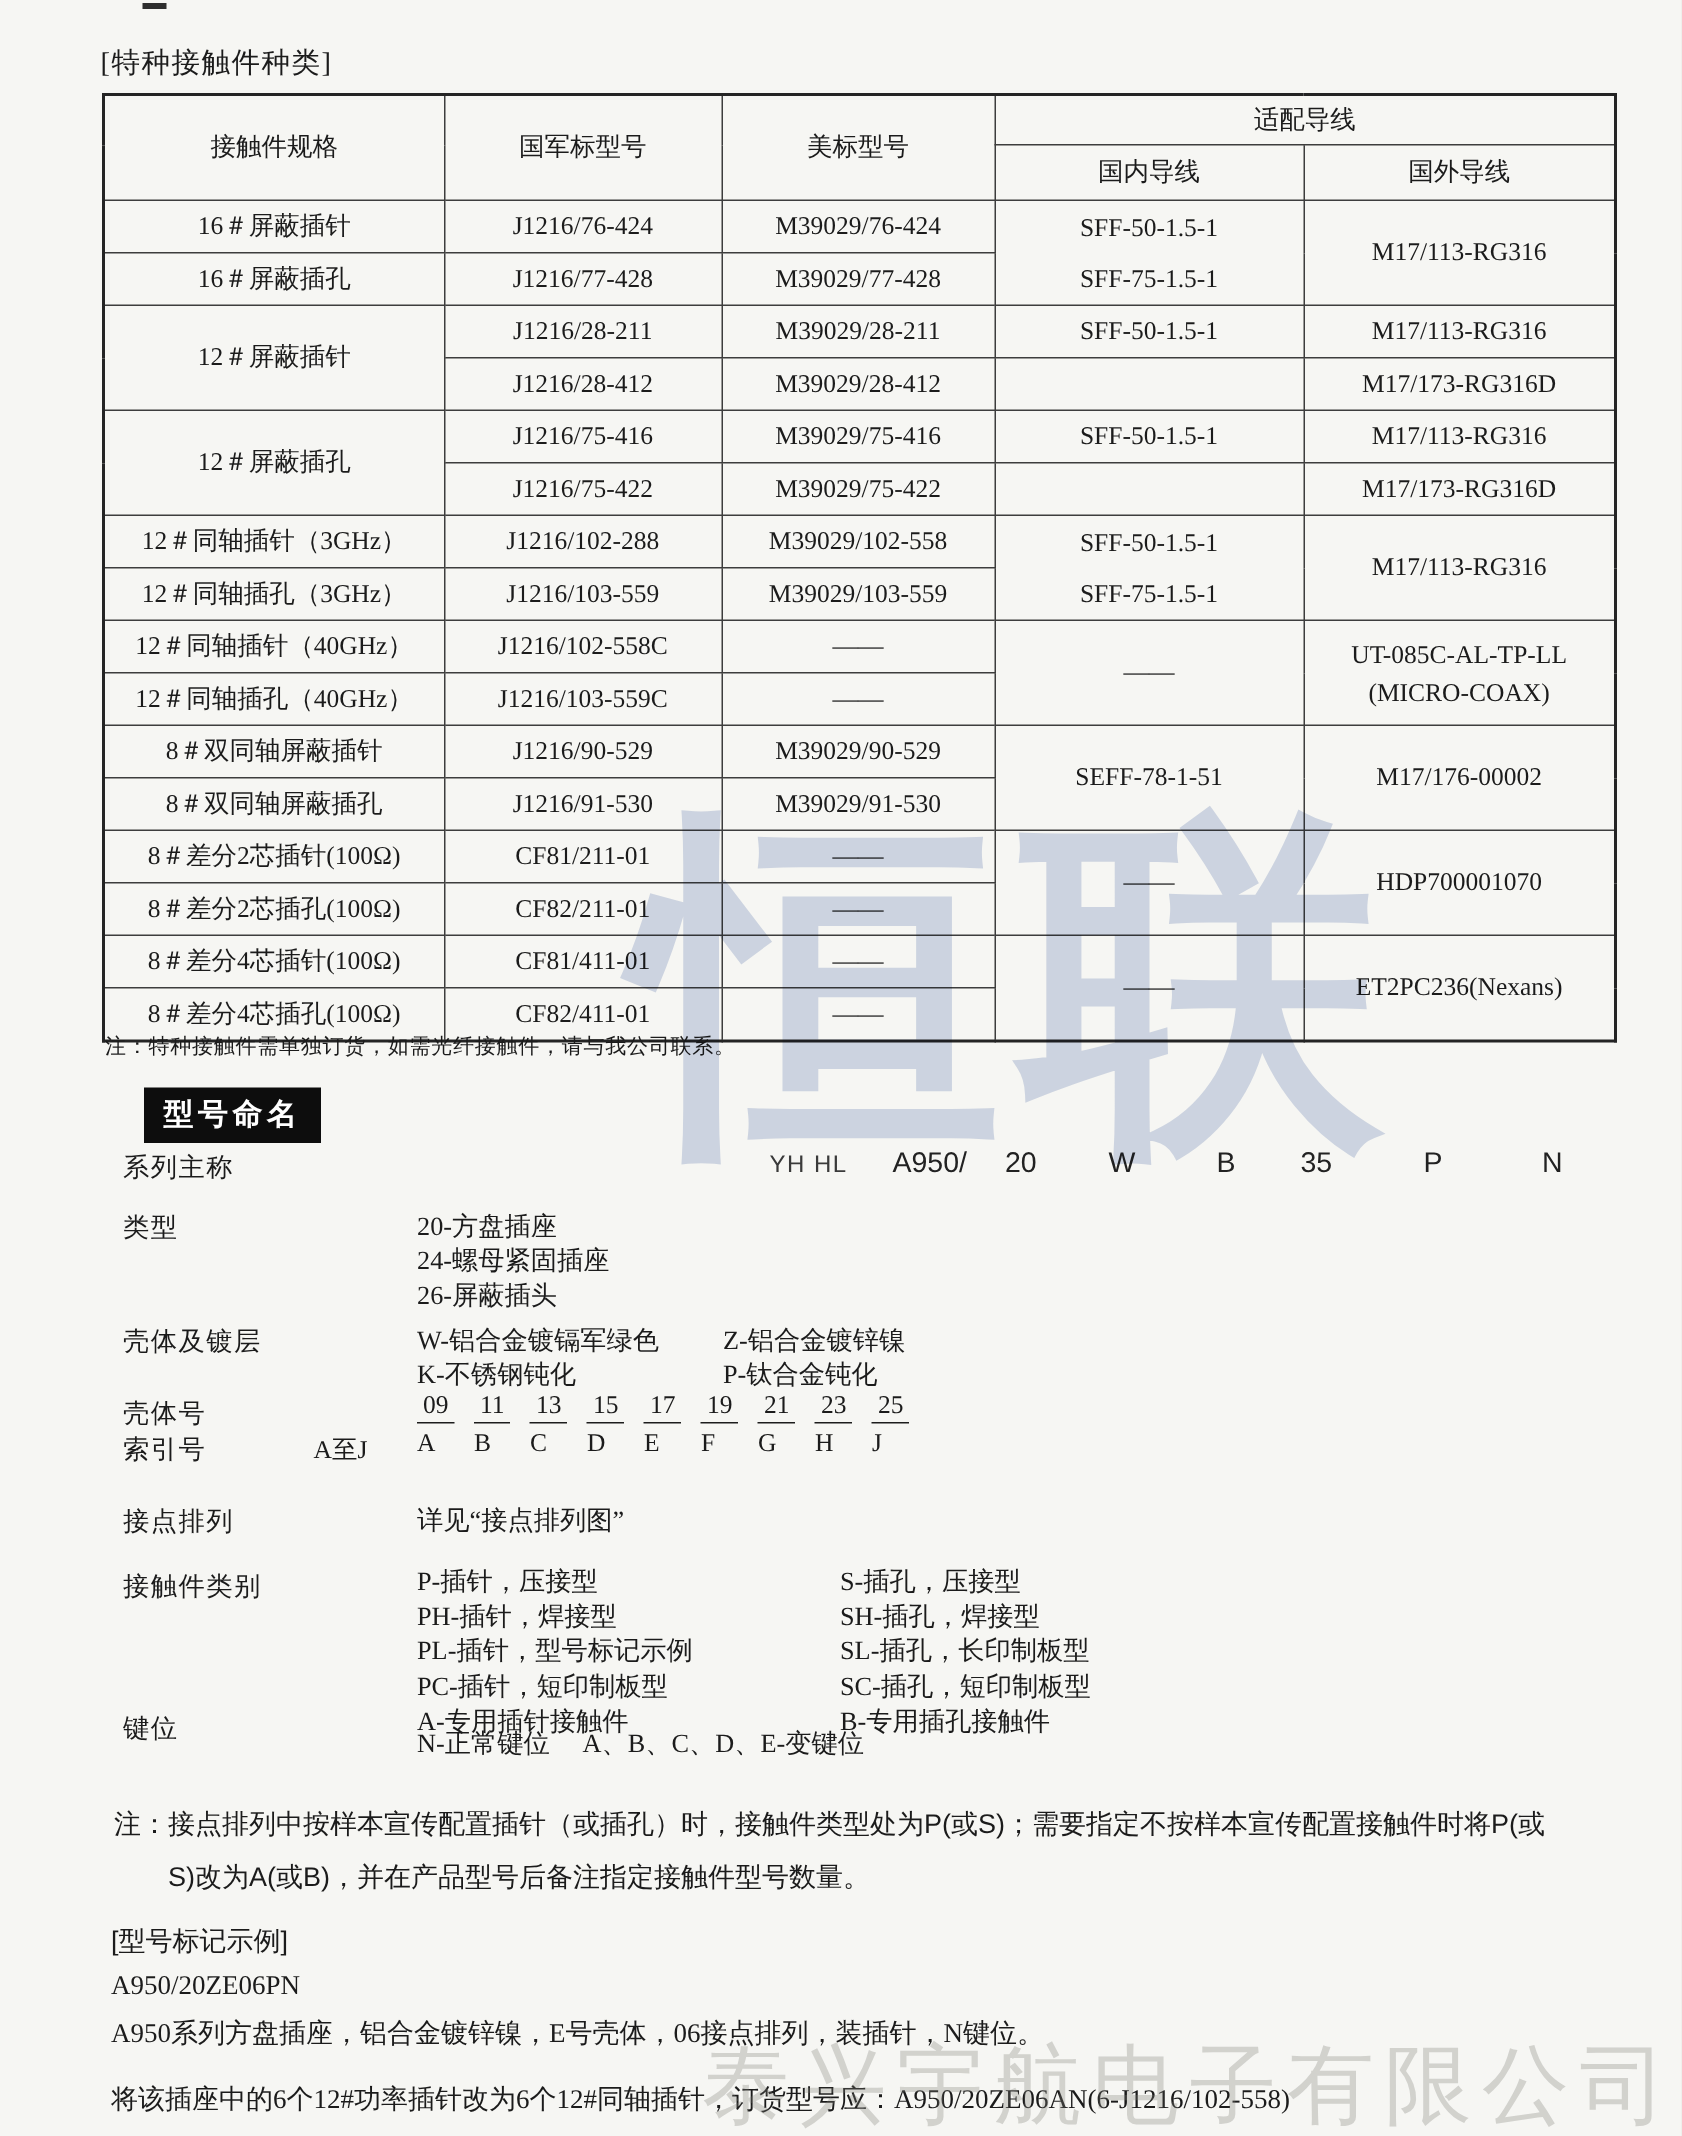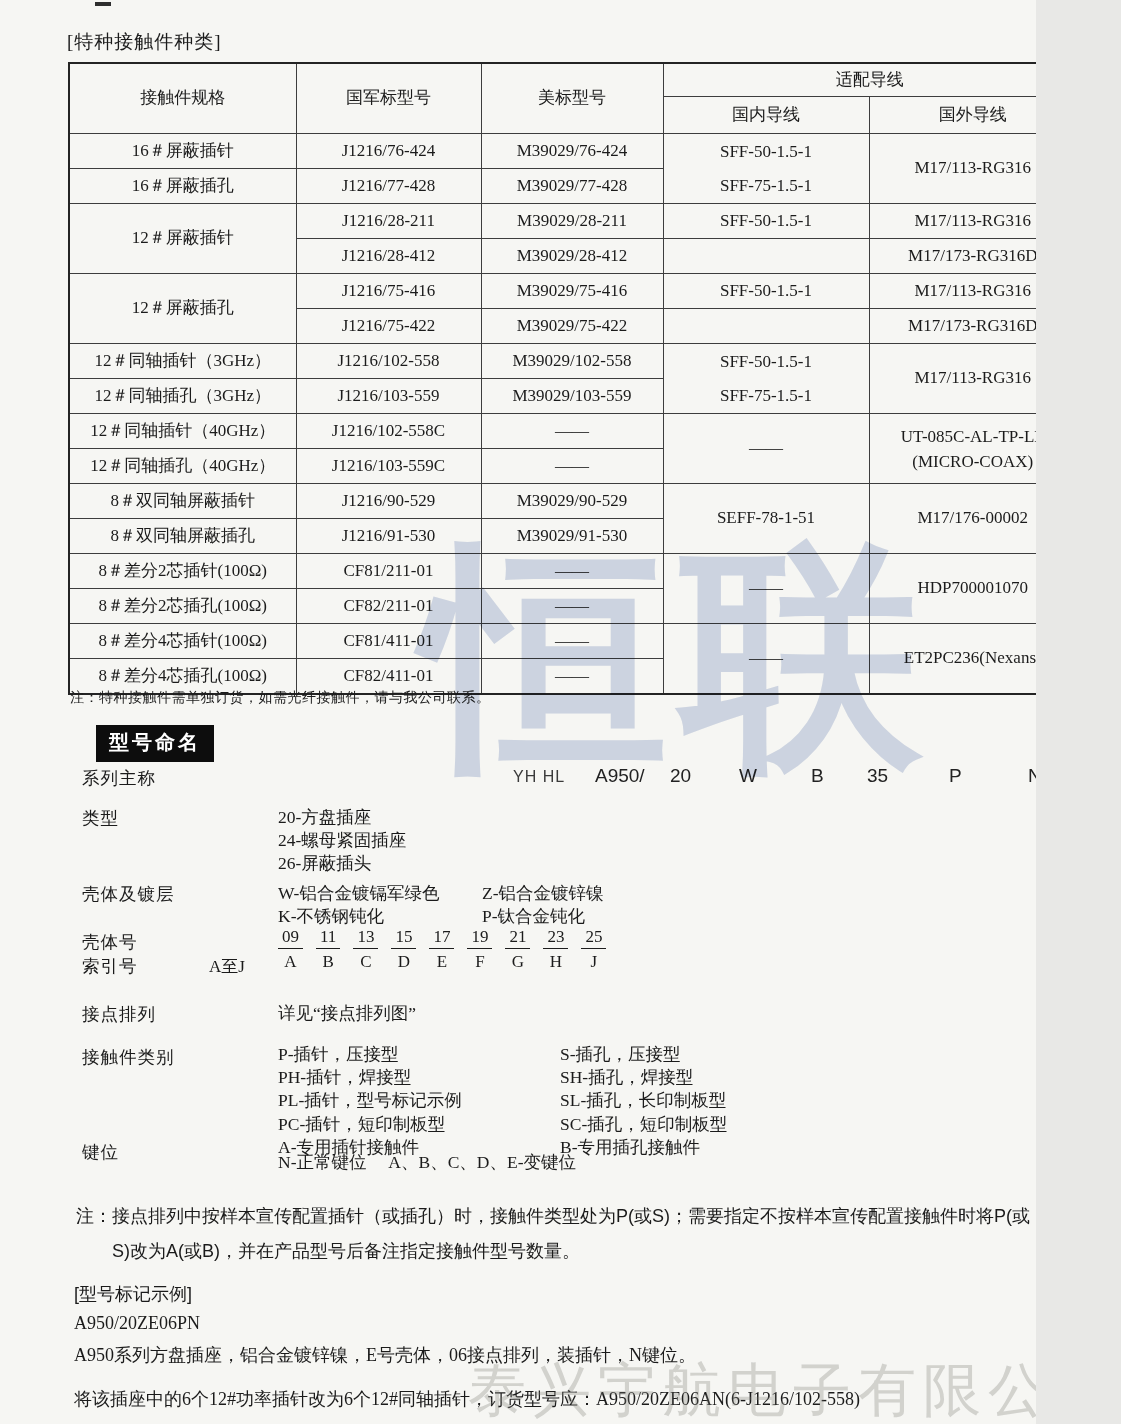--- a/index.html
+++ b/index.html
@@ -1,16 +1,16 @@
 <!DOCTYPE html>
 <html><head>
 <meta charset="utf-8">
 <style>
   html,body{margin:0;padding:0;background:#e8e8e6;}
-  .page{position:relative;width:1036px;height:1424px;background:#f6f6f3;overflow:hidden;
+  .page{position:relative;width:1121px;height:1424px;background:#f6f6f3;overflow:hidden;
         font-family:"Liberation Serif","DejaVu Serif",serif;color:#1b1b1b;text-decoration:underline;}
   
   .top-frag{position:absolute;top:2px;left:95px;width:16px;height:4px;background:#2e2e2e;
     box-shadow:70px 0 0 #2e2e2e,150px 1px 0 #2e2e2e,235px 0 0 #2e2e2e,320px 1px 0 #2e2e2e,
 ue    390px 0 0 #2e2e2e,470px 1px 0 #2e2e2e,555px 0 0 #2e2e2e,640px 1px 0 #2e2e2e,
     710px 0 0 #2e2e2e,800px 1px 0 #2e2e2e,880px 0 0 #2e2e2e,960px 1px 0 #2e2e2e;}
   .page-title{position:absolute;left:67px;top:29px;font-size:19px;letter-spacing:1px;}
   
   .spec-table{position:absolute;left:68px;top:62px;width:1008px;border-collapse:collapse;
       table-layout:fixed;font-size:17px;}
@@ -26,21 +26,21 @@
   
   .sec-box{position:absolute;left:68px;top:725px;background:#0d0d0d;color:#fff;
       font-family:"Liberation Sans","DejaVu Sans",sans-serif;font-weight:bold;font-size:20px;
       padding:4px 13px 6px;letter-spacing:3px;margin-left:28px;}
   .nlabel{position:absolute;left:82px;font-family:"Liberation Sans","DejaVu Sans",sans-serif;
       font-size:17.5px;letter-spacing:1px;}
   .nval{position:absolute;font-size:17.5px;line-height:23px;}
   .token{position:absolute;font-family:"Liberation Sans","DejaVu Sans",sans-serif;font-size:19px;color:#222;}
   .brand{font-size:16px;color:#3a3a3a;letter-spacing:1px;}
   .pairs{position:absolute;left:278px;top:927px;display:flex;gap:13px;font-size:17px;}
-  .pair{display:inline-block;text-align:center;}
+  .pair{display:inline-block;}
   .pair .num{border-bottom:1.5px solid #1d1d1d;padding:0 4px 1px;}
   .pair .let{padding-top:3px;}
   .range{position:absolute;left:209px;top:955px;font-size:17px;}
   .clist{position:absolute;top:1043px;font-size:17.5px;line-height:23.2px;}
   .note-par{position:absolute;font-family:"Liberation Sans","DejaVu Sans",sans-serif;font-size:18px;}
   .ex{position:absolute;font-size:18px;}
   .ex-title{font-family:"Liberation Sans","DejaVu Sans",sans-serif;text-align:right;}
   
   .wm-center{position:absolute;left:425px;top:538px;font-size:242px;line-height:1;font-weight:bold;
       color:rgba(176,190,219,0.55);letter-spacing:14px;pointer-events:none;mix-blend-mode:multiply;z-index:6;}
@@ -112,21 +112,21 @@
         <td>M17/113-RG316</td>
       </tr>
       <tr>
         <td>J1216/75-422</td>
         <td>M39029/75-422</td>
         <td></td>
         <td>M17/173-RG316D</td>
       </tr>
       <tr>
         <td>12＃同轴插针（3GHz）</td>
-        <td>J1216/102-558</td>
+        <td>J1216/102-288</td>
         <td>M39029/102-558</td>
         <td rowspan="2">
           <div class="ml">SFF-50-1.5-1</div>
           <div class="ml">SFF-75-1.5-1</div>
         </td>
         <td rowspan="2">M17/113-RG316</td>
       </tr>
       <tr>
         <td>12＃同轴插孔（3GHz）</td>
         <td>J1216/103-559</td>

